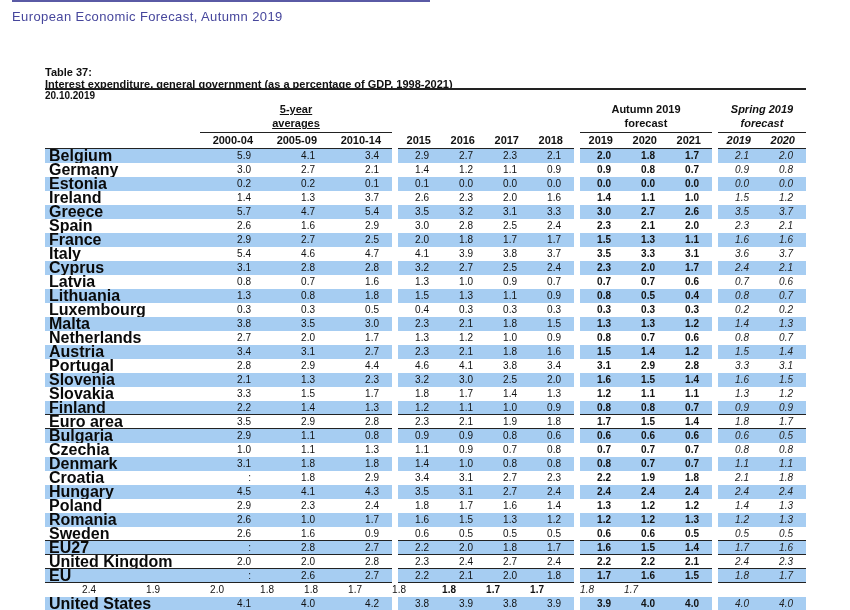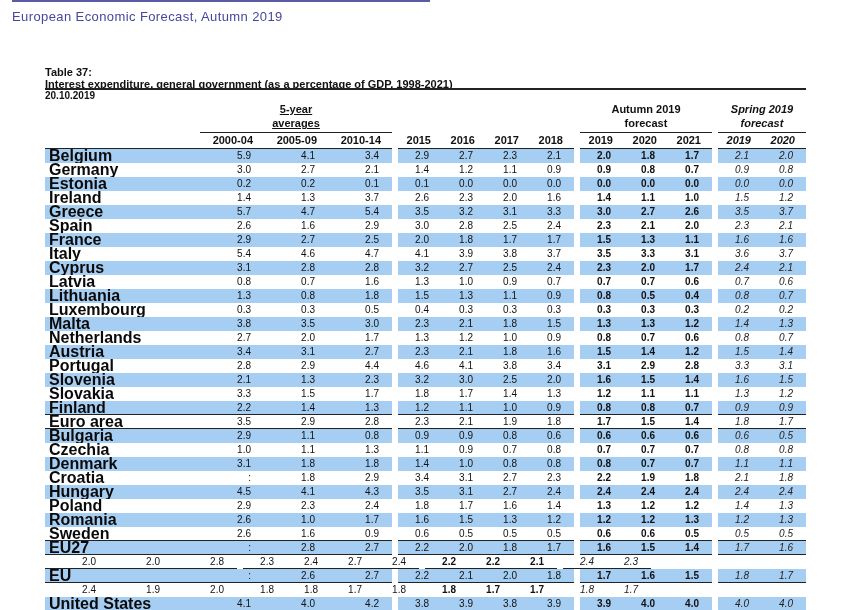--- a/index.html
+++ b/index.html
@@ -626,20 +626,21 @@
         <div class="cell val gx">1.7</div>
         <div class="gap"></div>
         <div class="cell val gx autumn">1.6</div>
         <div class="cell val gx autumn">1.5</div>
         <div class="cell val gx autumn">1.4</div>
         <div class="gap"></div>
         <div class="cell val gx spring">1.7</div>
         <div class="cell val gx spring">1.6</div>
       </div>
       <div class="trow rule">
+        <div class="cell name name-col">United Kingdom</div>
         <div class="cell val g1">2.0</div>
         <div class="cell val g1">2.0</div>
         <div class="cell val g1">2.8</div>
         <div class="gap"></div>
         <div class="cell val gx">2.3</div>
         <div class="cell val gx">2.4</div>
         <div class="cell val gx">2.7</div>
         <div class="cell val gx">2.4</div>
         <div class="gap"></div>
         <div class="cell val gx autumn">2.2</div>

